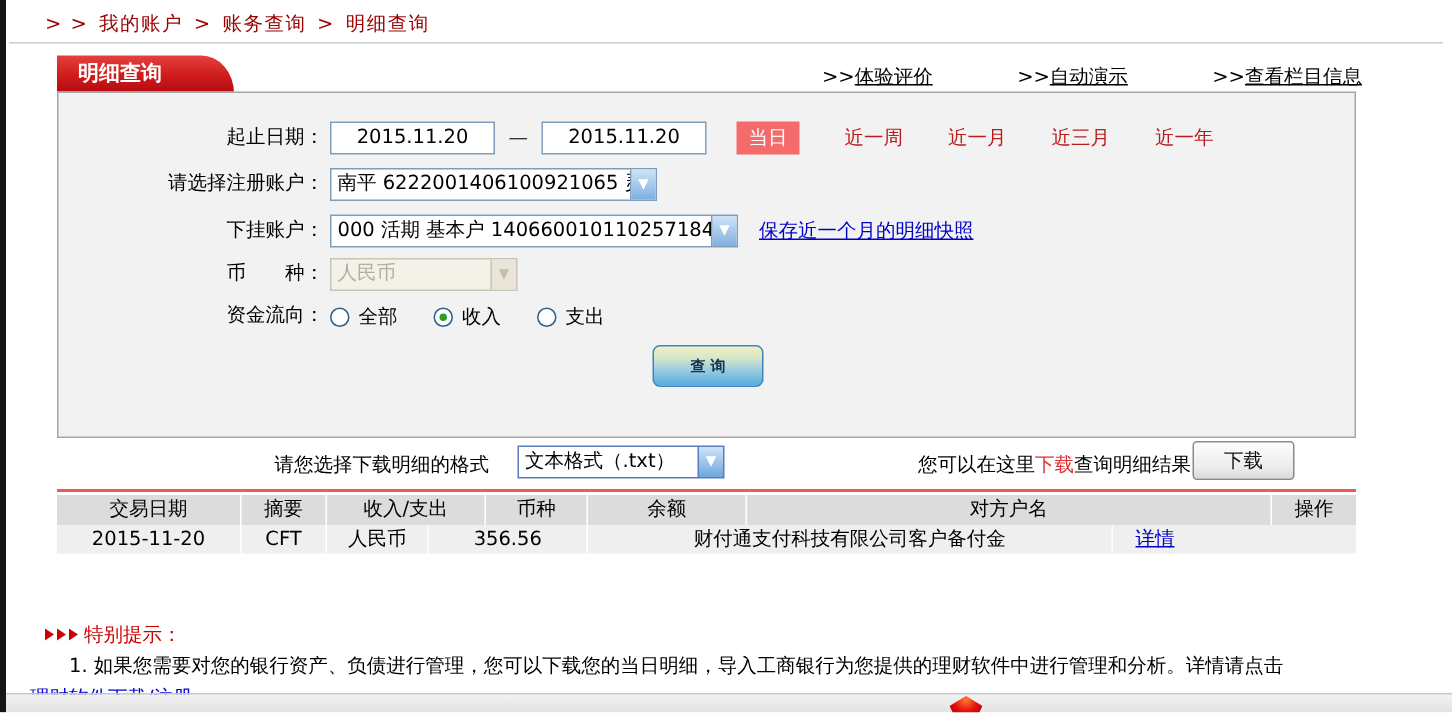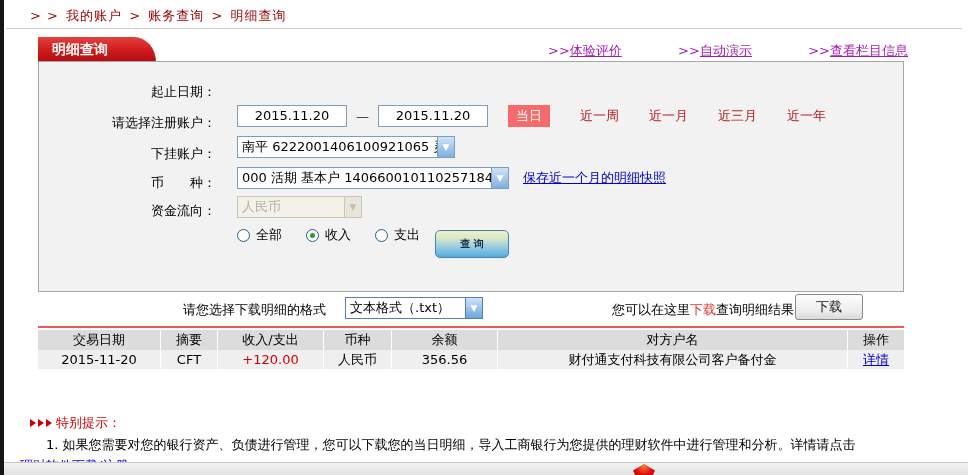--- a/index.html
+++ b/index.html
@@ -15,29 +15,29 @@
   .top-hairline { position:absolute; left:6px; top:28px; width:956px; border-top:1px solid #cccccc; }
 
   
   .tab { position:absolute; left:38px; top:37px; height:25px; width:118px;
          background:linear-gradient(180deg,#e2423c 0%, #cf1a1c 55%, #b30b10 100%);
          border-top-right-radius:22px 25px; color:#fff; font-weight:bold; font-size:14px;
          line-height:25px; padding-left:14px; }
 
   
   .header-links { position:absolute; left:548px; top:42px; width:360px; display:flex; justify-content:space-between; }
-  .hlink { color:#a21caf; font-size:13px; cursor:pointer; white-space:nowrap; }
+  .hlink { color:#000000; font-size:13px; cursor:pointer; white-space:nowrap; }
   .hlink .lab { text-decoration:underline; }
 
   
   .panel { position:absolute; left:38px; top:61px; width:866px; height:231px;
            background:#f2f2f2; border:1px solid #a6a6a6; }
   .row { position:absolute; left:0; width:100%; height:24px; }
   .lbl { position:absolute; left:0; width:177px; text-align:right; line-height:22px; color:#000; white-space:pre; }
-  .ctl { position:absolute; left:198px; top:0; display:flex; align-items:center;margin-top:24px; }
+  .ctl { position:absolute; left:181px; top:0; display:flex; align-items:center; }
 
   .txt-input { width:110px; height:22px; border:1px solid #7f9db9; background:#fff;
                text-align:center; line-height:20px; font-size:13px; }
   .dash { margin:0 9px; color:#333; }
 
   .quick { display:flex; align-items:center; margin-left:20px; gap:30px; }
   .quick .qi { color:#b91c1c; cursor:pointer; }
   .quick .qi.active { background:#f56b6b; color:#fff; padding:2px 8px; cursor:default; }
 
   .select { height:22px; border:1px solid #7f9db9; background:#fff; display:flex; align-items:center; }
@@ -209,21 +209,20 @@
       <span class="td c1">摘要</span>
       <span class="td c2">收入/支出</span>
       <span class="td c3">币种</span>
       <span class="td c4">余额</span>
       <span class="td c5">对方户名</span>
       <span class="td c6">操作</span>
     </div>
     <div class="tr body">
       <span class="td c0">2015-11-20</span>
       <span class="td c1">CFT</span>
-      <span class="td c2 amount-pos">+120.00</span>
       <span class="td c3">人民币</span>
       <span class="td c4">356.56</span>
       <span class="td c5">财付通支付科技有限公司客户备付金</span>
       <span class="td c6"><span class="blue-link">详情</span></span>
     </div>
   </div>
 
   <div class="notice-marker">
       <i></i>
       <i></i>

